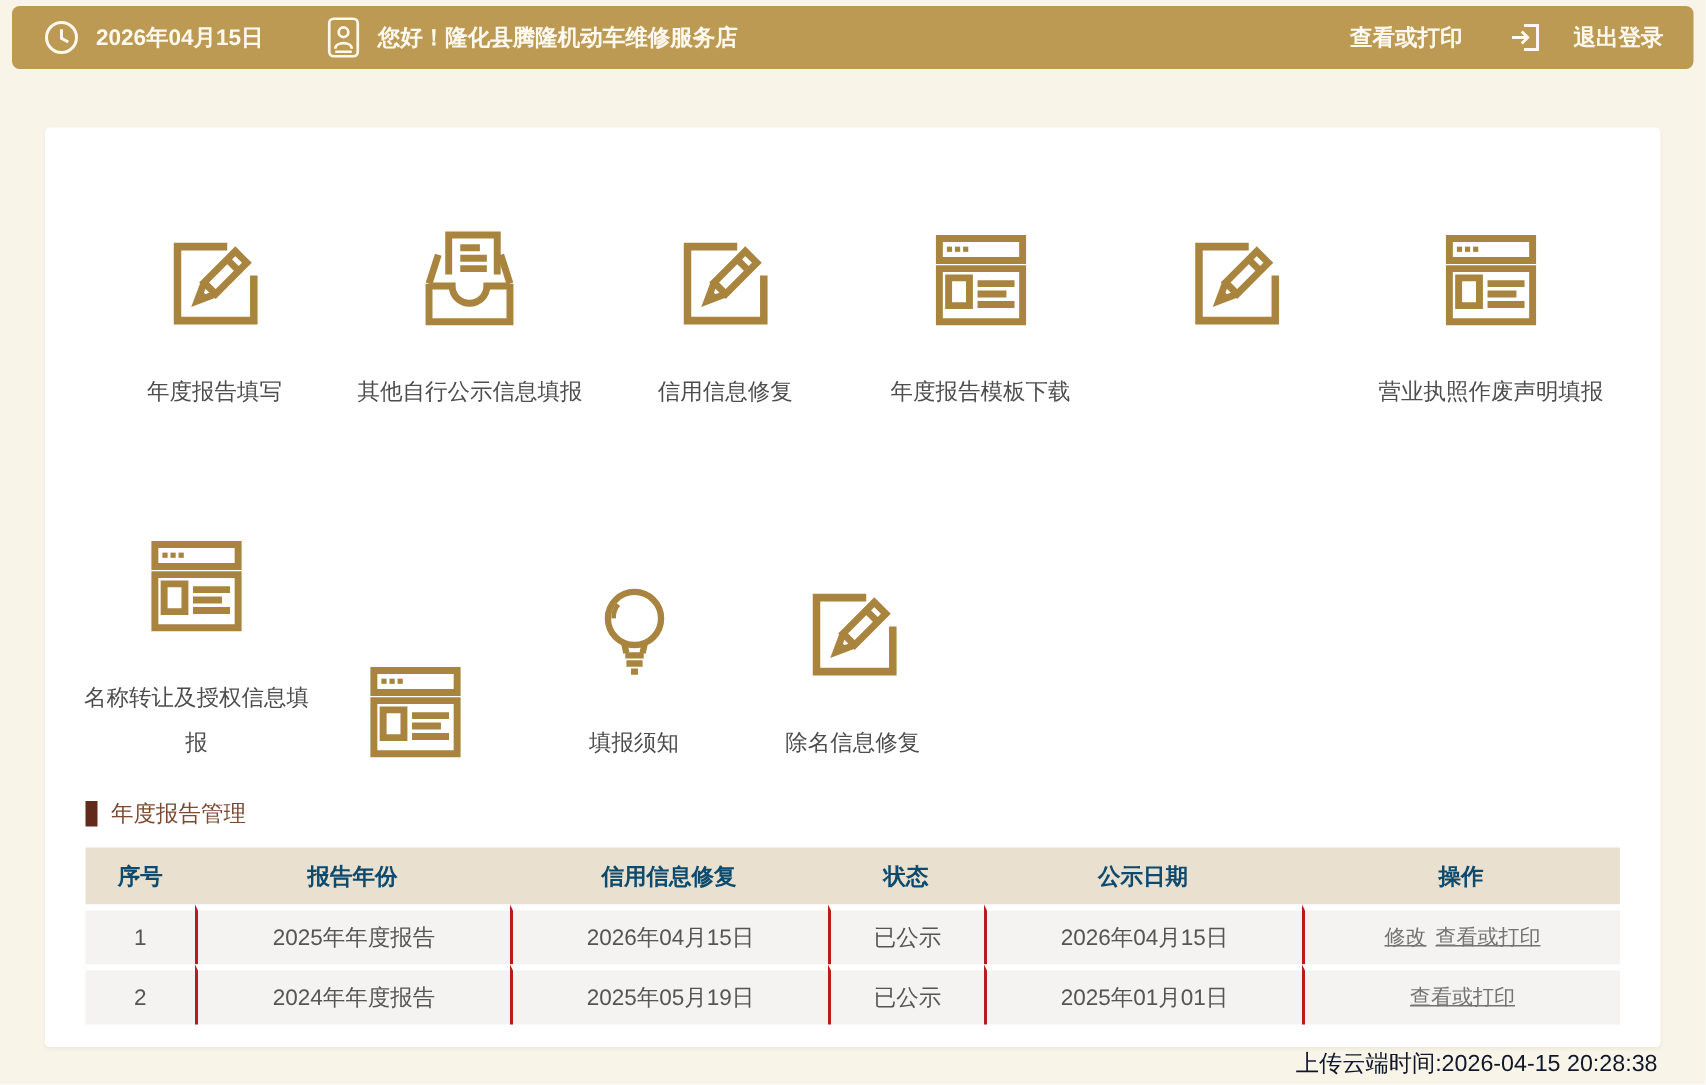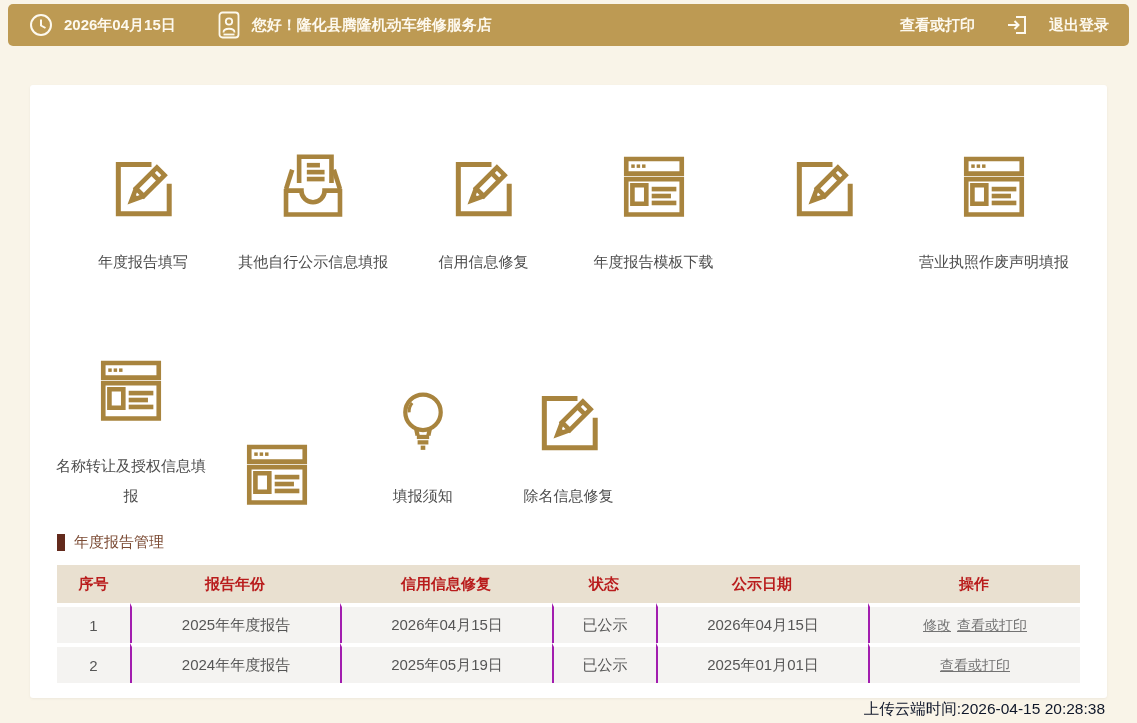--- a/index.html
+++ b/index.html
@@ -42,28 +42,28 @@
   
   .section{position:absolute;left:27px;top:447px;width:931px;}
   .sec-title{display:flex;align-items:center;height:20px;}
   .sec-bar{width:8px;height:17px;background:#632a1c;flex:none;}
   .sec-text{margin-left:9px;font-size:15px;color:#7b4a33;}
   table.an-table{
     margin-top:13px;width:1023px;border-spacing:0;table-layout:fixed;
     font-size:15px;
   }
   .an-table th{
-    background:#e9e0d0;height:38px;color:#b91c1c;font-weight:bold;
+    background:#e9e0d0;height:38px;color:#0c4a6e;font-weight:bold;
     text-align:center;padding:0;
   }
   .an-table td{
     background:#f4f3f1;height:36px;border-top:4px solid #ffffff;
     color:#555555;text-align:center;padding:0;
   }
-  .an-table tbody td + td{border-left:2px solid #a21caf;}
+  .an-table tbody td + td{border-left:2px solid #b91c1c;}
   .lnk{color:#737373;text-decoration:underline;margin:0 3px;cursor:pointer;font-size:14px;}
   
   .footer{position:absolute;right:32px;top:699px;font-size:15.5px;color:#0f172a;}
   .defs-hidden{position:absolute;width:0;height:0;overflow:hidden;}
 </style>
 </head>
 <body>
 
 <svg class="defs-hidden" aria-hidden="true">
   <symbol id="sym-edit" viewBox="0 0 96 96">

